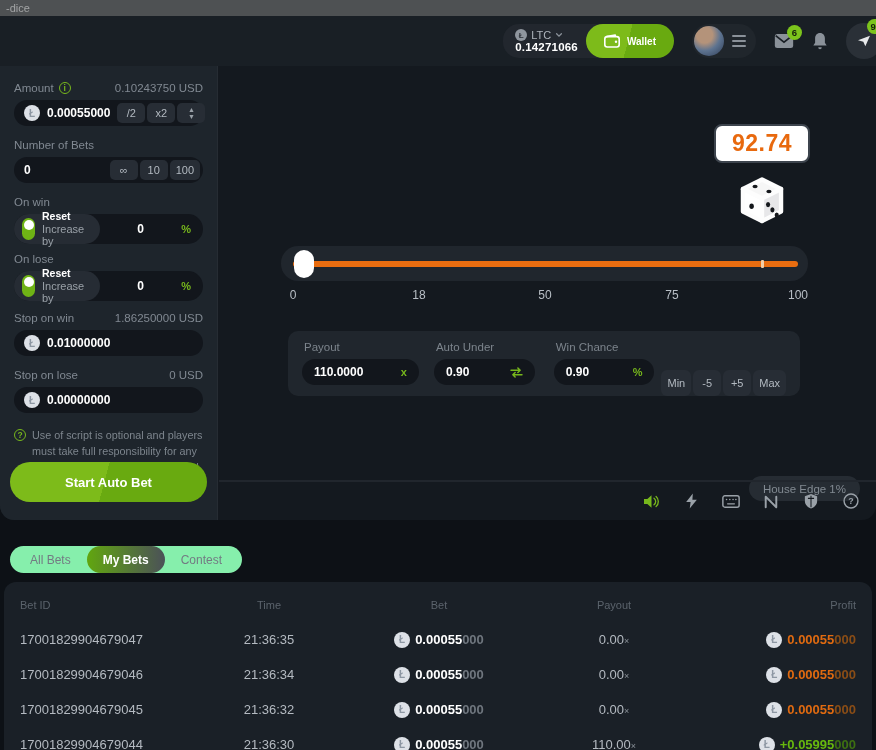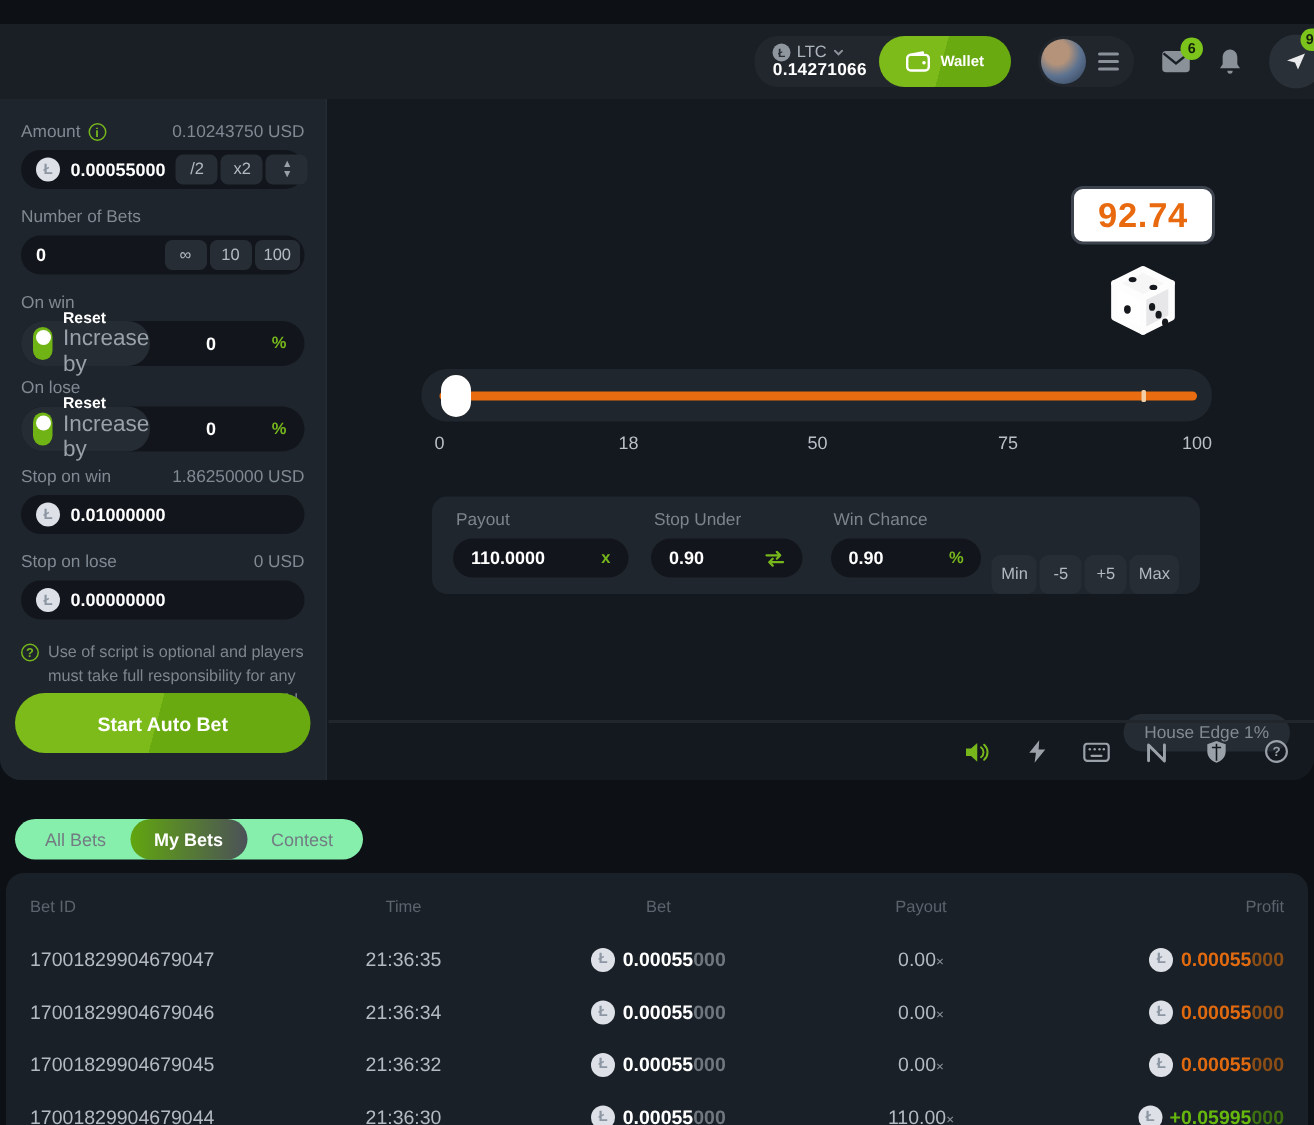--- a/index.html
+++ b/index.html
@@ -120,21 +120,21 @@
   }
   .vtoggle {
     width:13px; height:22px; background:#6fb315; border-radius:7px; position:relative; flex:0 0 auto;
   }
   .vtoggle::after {
     content:""; position:absolute; top:1.5px; left:1.5px; width:10px; height:10px;
     background:#fff; border-radius:50%;
   }
   .toggle-texts { display:flex; flex-direction:column; line-height:1.1; }
   .toggle-texts .t1 { font-size:10.5px; font-weight:bold; color:#fff; }
-  .toggle-texts .t2 { font-size:15px; color:#9aa1a8; }
+  .toggle-texts .t2 { font-size:11px; color:#9aa1a8; }
   .toggle-row .tval { flex:1; text-align:center; color:#fff; font-size:12px; font-weight:bold; }
   .toggle-row .tunit { color:#77b71c; font-size:11px; font-weight:bold; padding-right:12px; }
 
   .disclaimer {
     display:flex; gap:6px; margin-top:14px; font-size:10.8px; color:#7d858d; line-height:1.5;
   }
   .disclaimer .info-ic { margin-top:2px; }
   .start-btn {
     position:absolute; left:10px; right:10px; bottom:18px; height:40px;
     border:none; border-radius:22px;
@@ -249,20 +249,23 @@
   .profit-val.win .amt-zeros { color:#3d7011; }
   .profit-val { display:flex; gap:0; }
 
   svg { display:block; }
 </style>
 </head>
 <body>
 
 <div class="screen">
 
+  <div class="titlebar">
+    <span>-dice</span>
+  </div>
 
   <header class="topbar">
     <div class="header-right">
       <div class="currency-wallet">
         <div class="currency-select">
           <div class="cur-top">
             <span class="coin small">Ł</span>
             <span>LTC</span>
             <svg class="chev" viewBox="0 0 10 10">
                 <path d="M2 3.5 L5 6.5 L8 3.5" stroke="#8a9199" stroke-width="1.6" fill="none" stroke-linecap="round"></path>
@@ -447,21 +450,21 @@
 
       <div class="controls-panel">
         <div class="ctrl-group" style="width:130px;">
           <span class="ctrl-label">Payout</span>
           <div class="ctrl-pill">
             <span class="val">110.0000</span>
             <span class="suffix">x</span>
           </div>
         </div>
         <div class="ctrl-group" style="width:112px; margin-left:8px;">
-          <span class="ctrl-label">Stop Under</span>
+          <span class="ctrl-label">Auto Under</span>
           <div class="ctrl-pill">
             <span class="val">0.90</span>
             <svg width="13" height="11" viewBox="0 0 14 12">
                 <path d="M1 3.5 H11 M8.5 1 L11 3.5 L8.5 6" stroke="#77b71c" stroke-width="1.6" fill="none" stroke-linecap="round" stroke-linejoin="round"></path>
                 <path d="M13 8.5 H3 M5.5 6 L3 8.5 L5.5 11" stroke="#77b71c" stroke-width="1.6" fill="none" stroke-linecap="round" stroke-linejoin="round"></path>
               </svg>
           </div>
         </div>
         <div class="ctrl-group" style="width:112px; margin-left:12px;">
           <span class="ctrl-label">Win Chance</span>

